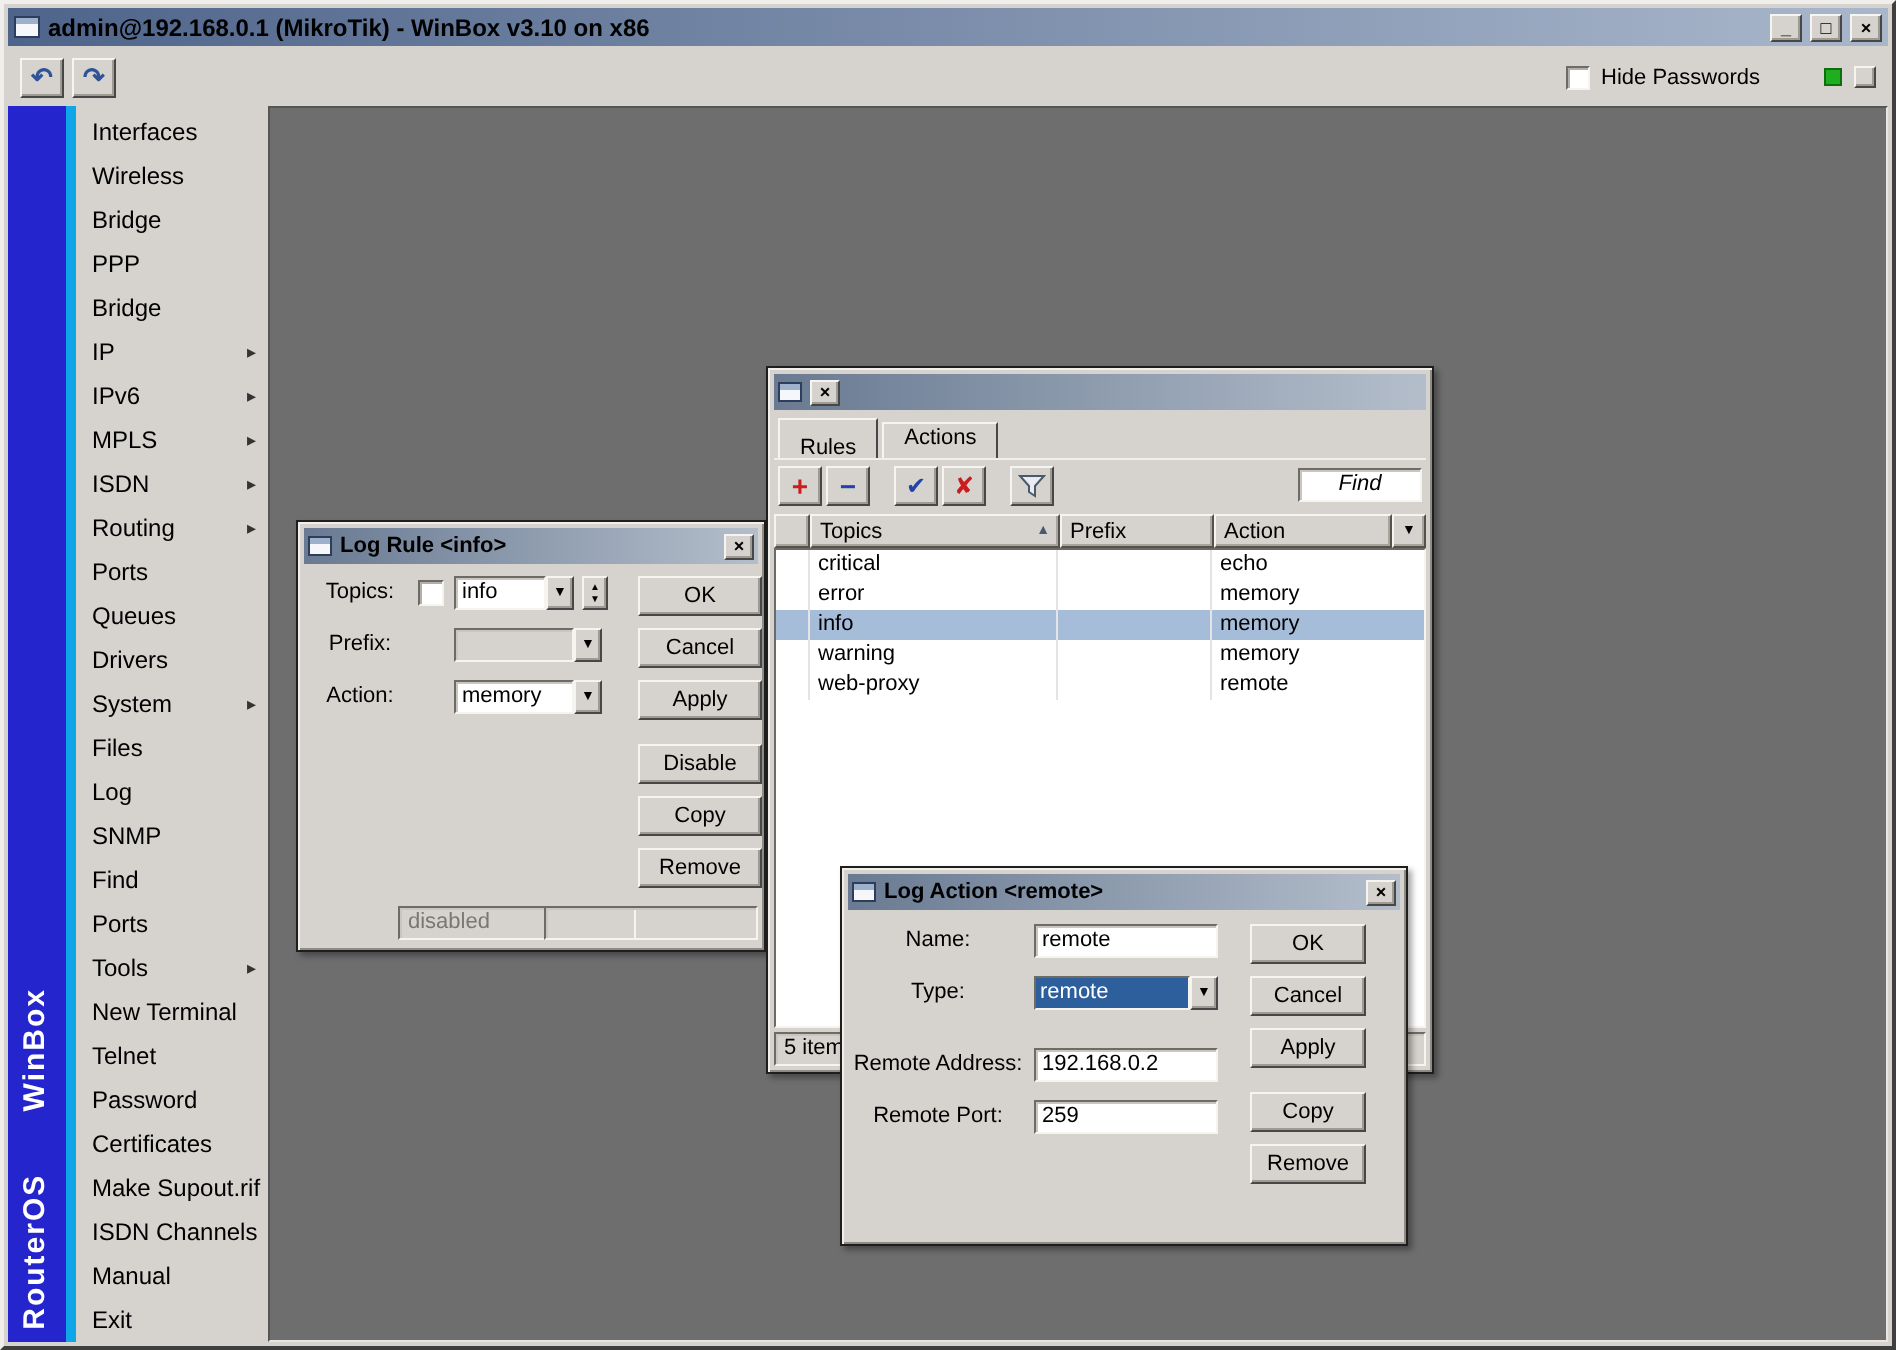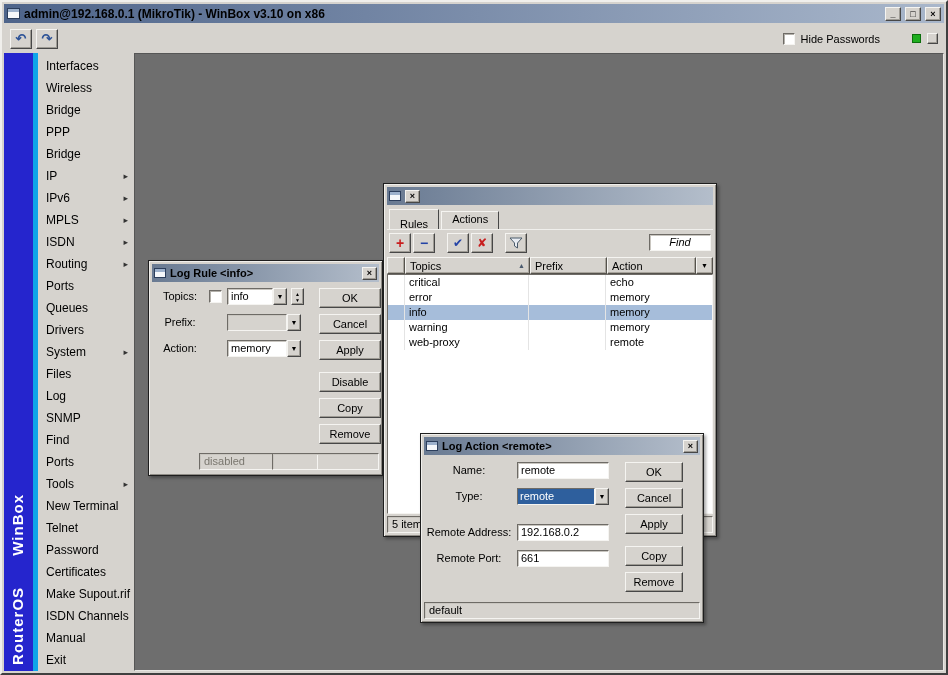--- a/index.html
+++ b/index.html
@@ -292,22 +292,21 @@
   <span class="flabel" style="top:54px;">Type:</span>
   <span class="field" style="left:96px;top:54px;width:78px;padding:0;">
       <span class="sel-fill">remote</span>
     </span>
   <span class="carrow raised btnface" style="left:174px;top:54px;">▼</span>
 
   <span class="flabel" style="top:90px;">Remote Address:</span>
   <span class="field" style="left:96px;top:90px;width:92px;">192.168.0.2</span>
 
   <span class="flabel" style="top:116px;">Remote Port:</span>
-  <span class="field" style="left:96px;top:116px;width:92px;">661</span>
+  <span class="field" style="left:96px;top:116px;width:92px;">259</span>
 
   <span class="wbtn raised btnface" style="top:28px;">OK</span>
   <span class="wbtn raised btnface" style="top:54px;">Cancel</span>
   <span class="wbtn raised btnface" style="top:80px;">Apply</span>
   <span class="wbtn raised btnface" style="top:112px;">Copy</span>
   <span class="wbtn raised btnface" style="top:138px;">Remove</span>
 
-  <span class="statseg" style="left:3px;right:3px;top:168px;">default</span>
 </div>
 
 </body></html>

